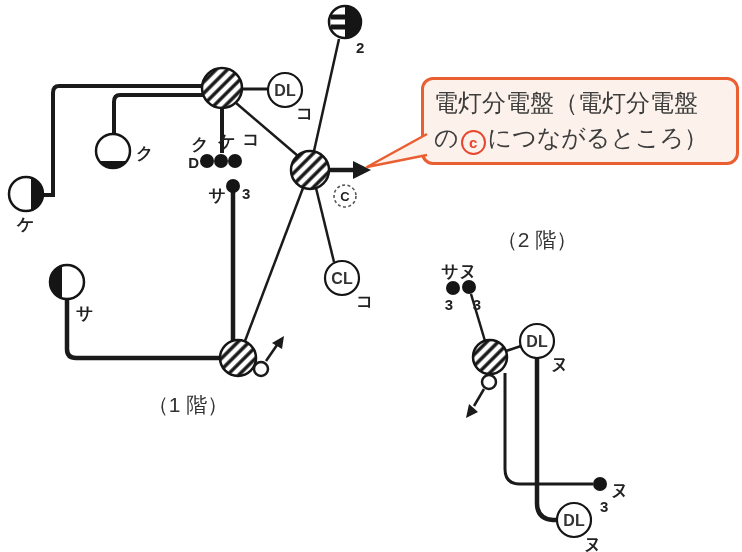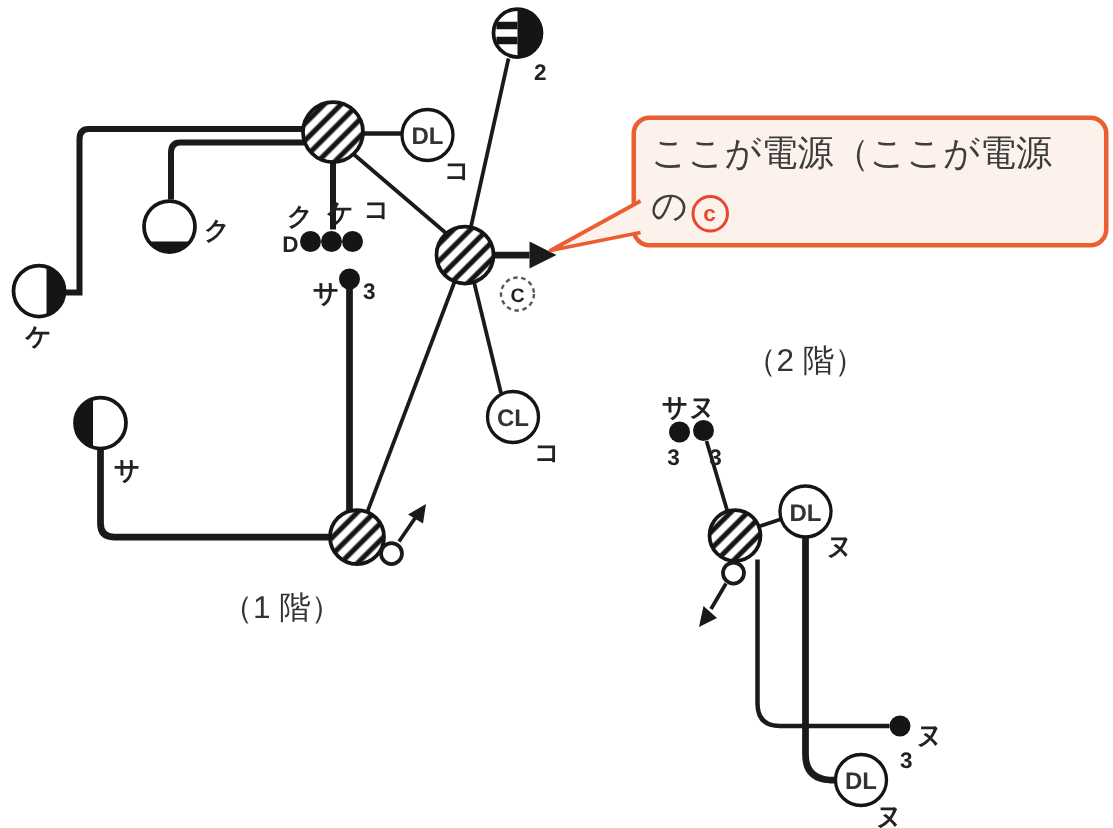--- a/index.html
+++ b/index.html
@@ -18,24 +18,24 @@
   .dev{font-size:16px;font-weight:bold;fill:#333;}
   .floor{font-size:21px;font-weight:normal;fill:#333;}
   .cmark{font-size:13px;font-weight:bold;}
 </style>
 </head>
 <body>
 
 <div class="canvas">
 
   <div class="callout">
-    <div><span>ここが電源（ここが電源</span></div>
+    <div><span>電灯分電盤（電灯分電盤</span></div>
     <div><span>の</span><span class="circled-c">
           <span>c</span>
-        </span></div>
+        </span><span>につながるところ）</span></div>
   </div>
 
   <svg class="diagram-svg" width="742" height="552" viewBox="0 0 742 552">
     <defs>
       <pattern id="hatch" width="8" height="8" patternUnits="userSpaceOnUse" patternTransform="rotate(45)">
         <rect width="8" height="8" fill="#ffffff"></rect>
         <line x1="2" y1="0" x2="2" y2="8" stroke="#151515" stroke-width="3.4"></line>
       </pattern>
     </defs>
 

